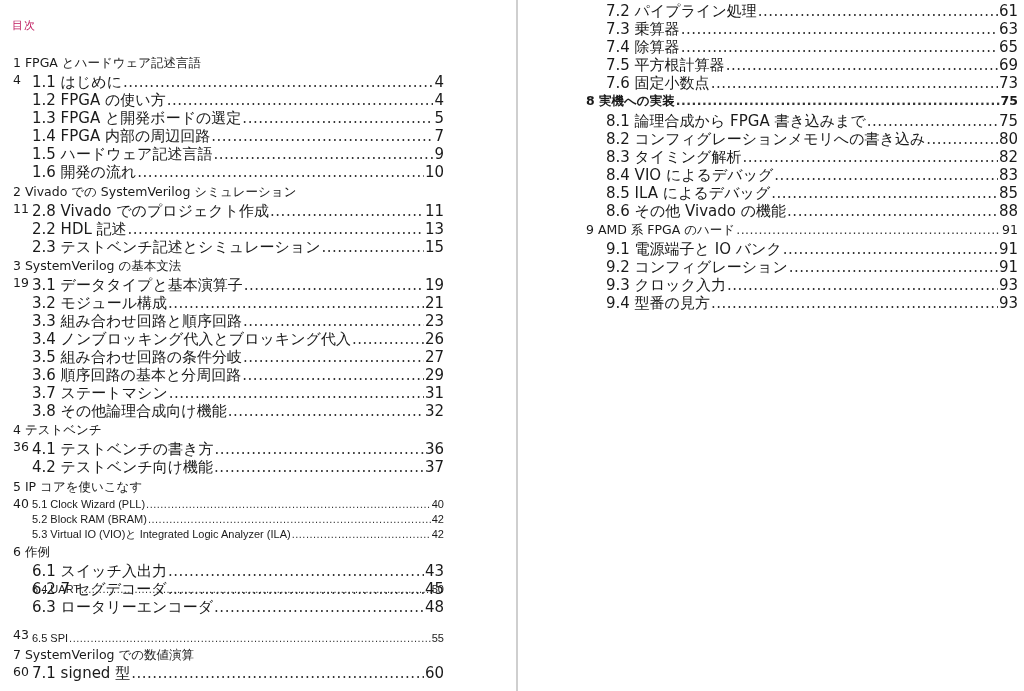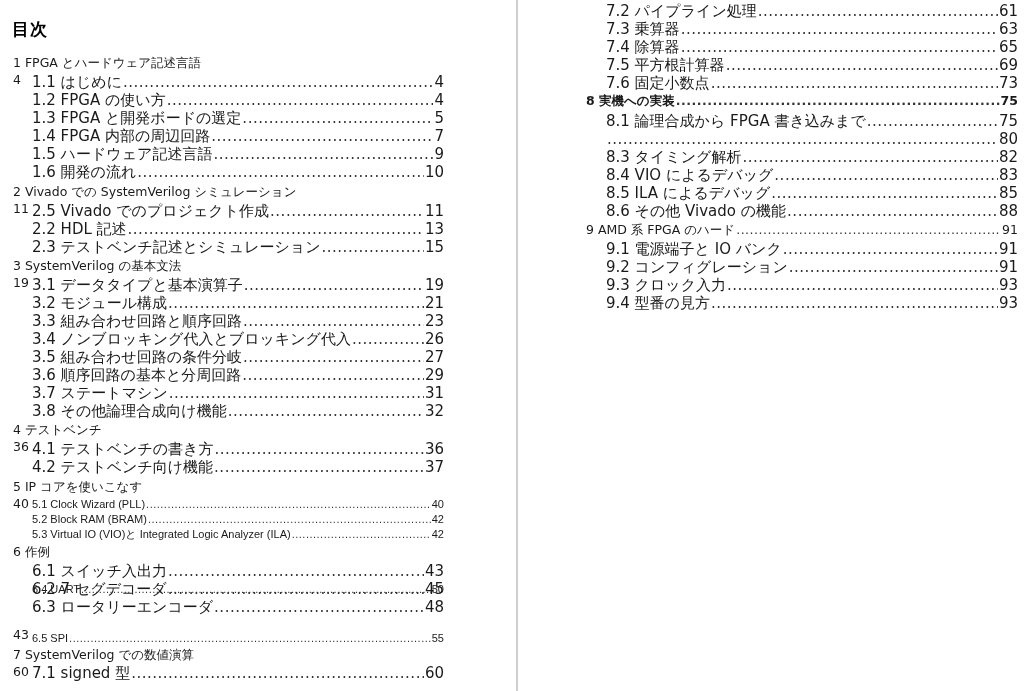--- a/index.html
+++ b/index.html
@@ -2,21 +2,21 @@
 <html><head>
 <meta charset="utf-8">
 <style>
   html, body { margin:0; padding:0; background:#ffffff; }
   body { width:1024px; height:691px; position:relative; overflow:hidden;
          font-family:"DejaVu Sans","Liberation Sans",sans-serif; color:#1a1a1a; }
   .page { position:absolute; top:0; height:691px; background:#fff; }
   .page-left { left:0; width:516px; }
   .page-right { left:518px; width:506px; }
   .divider { position:absolute; left:516px; top:0; width:2px; height:691px; background:#cfcfcf; }
-  .toc-title { position:absolute; left:12px; top:18px; font-size:17px; font-weight:bold; color:#000000; letter-spacing:1px; }
+  .toc-title { position:absolute; left:12px; top:18px; font-size:11px; font-weight:normal; color:#be185d; letter-spacing:1px; }
   .row { position:absolute; display:flex; align-items:baseline; white-space:nowrap; }
   .row .label { flex:0 0 auto; }
   .row .dots { flex:1 1 auto; overflow:hidden; color:#333; margin:0 1px; }
   .row .dots::before { content:"................................................................................................................................................................................................................................................................"; letter-spacing:0.5px; }
   .row .pg { flex:0 0 auto; text-align:right; }
   .ch { font-size:12.5px; height:17px; line-height:17px; }
   .sec { font-size:15px; height:16px; line-height:16px; }
   .tight { font-size:11px; height:14px; line-height:14px; font-family:"Liberation Sans",sans-serif; }
   .left-ch { left:12px; width:432px;flex-direction:column; }
   .left-sec { left:32px; width:412px; }
@@ -63,21 +63,21 @@
     <span class="label">1.6 開発の流れ</span>
     <span class="dots"></span>
     <span class="pg">10</span>
   </div>
       <div class="row ch left-ch" style="top: 183px;">
     <span class="label">2 Vivado での SystemVerilog シミュレーション</span>
     <span class="dots"></span>
     <span class="pg">11</span>
   </div>
       <div class="row sec left-sec" style="top: 203px;">
-    <span class="label">2.5 Vivado でのプロジェクト作成</span>
+    <span class="label">2.8 Vivado でのプロジェクト作成</span>
     <span class="dots"></span>
     <span class="pg">11</span>
   </div>
       <div class="row sec left-sec" style="top: 221px;">
     <span class="label">2.2 HDL 記述</span>
     <span class="dots"></span>
     <span class="pg">13</span>
   </div>
       <div class="row sec left-sec" style="top: 239px;">
     <span class="label">2.3 テストベンチ記述とシミュレーション</span>
@@ -238,20 +238,21 @@
     <span class="label">8 実機への実装</span>
     <span class="dots"></span>
     <span class="pg">75</span>
   </div>
       <div class="row sec right-sec" style="top: 113px;">
     <span class="label">8.1 論理合成から FPGA 書き込みまで</span>
     <span class="dots"></span>
     <span class="pg">75</span>
   </div>
       <div class="row sec right-sec" style="top: 131px;">
+    <span class="label">8.2 コンフィグレーションメモリへの書き込み</span>
     <span class="dots"></span>
     <span class="pg">80</span>
   </div>
       <div class="row sec right-sec" style="top: 149px;">
     <span class="label">8.3 タイミング解析</span>
     <span class="dots"></span>
     <span class="pg">82</span>
   </div>
       <div class="row sec right-sec" style="top: 167px;">
     <span class="label">8.4 VIO によるデバッグ</span>

